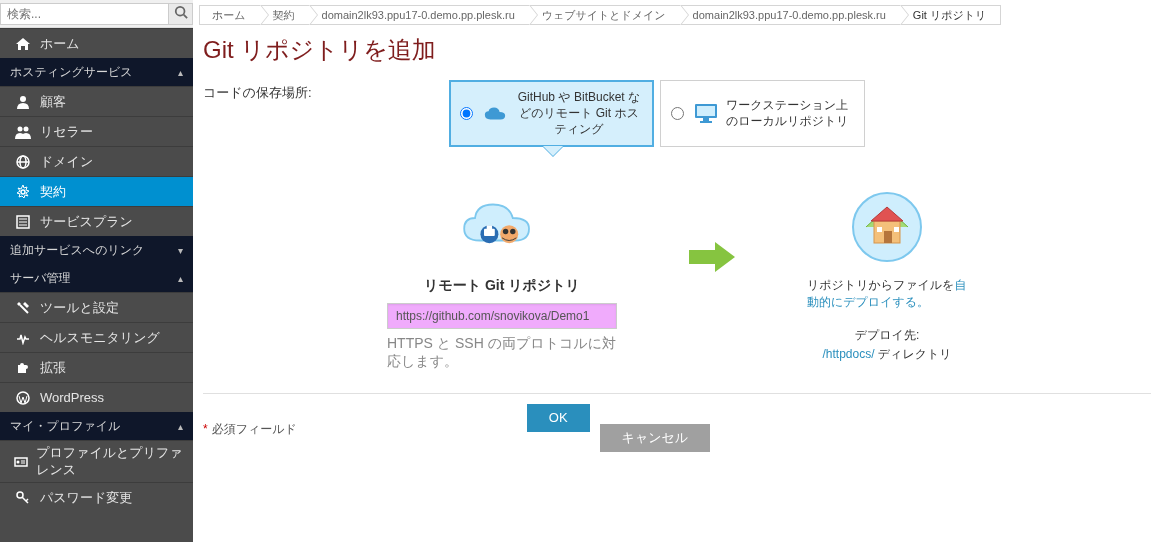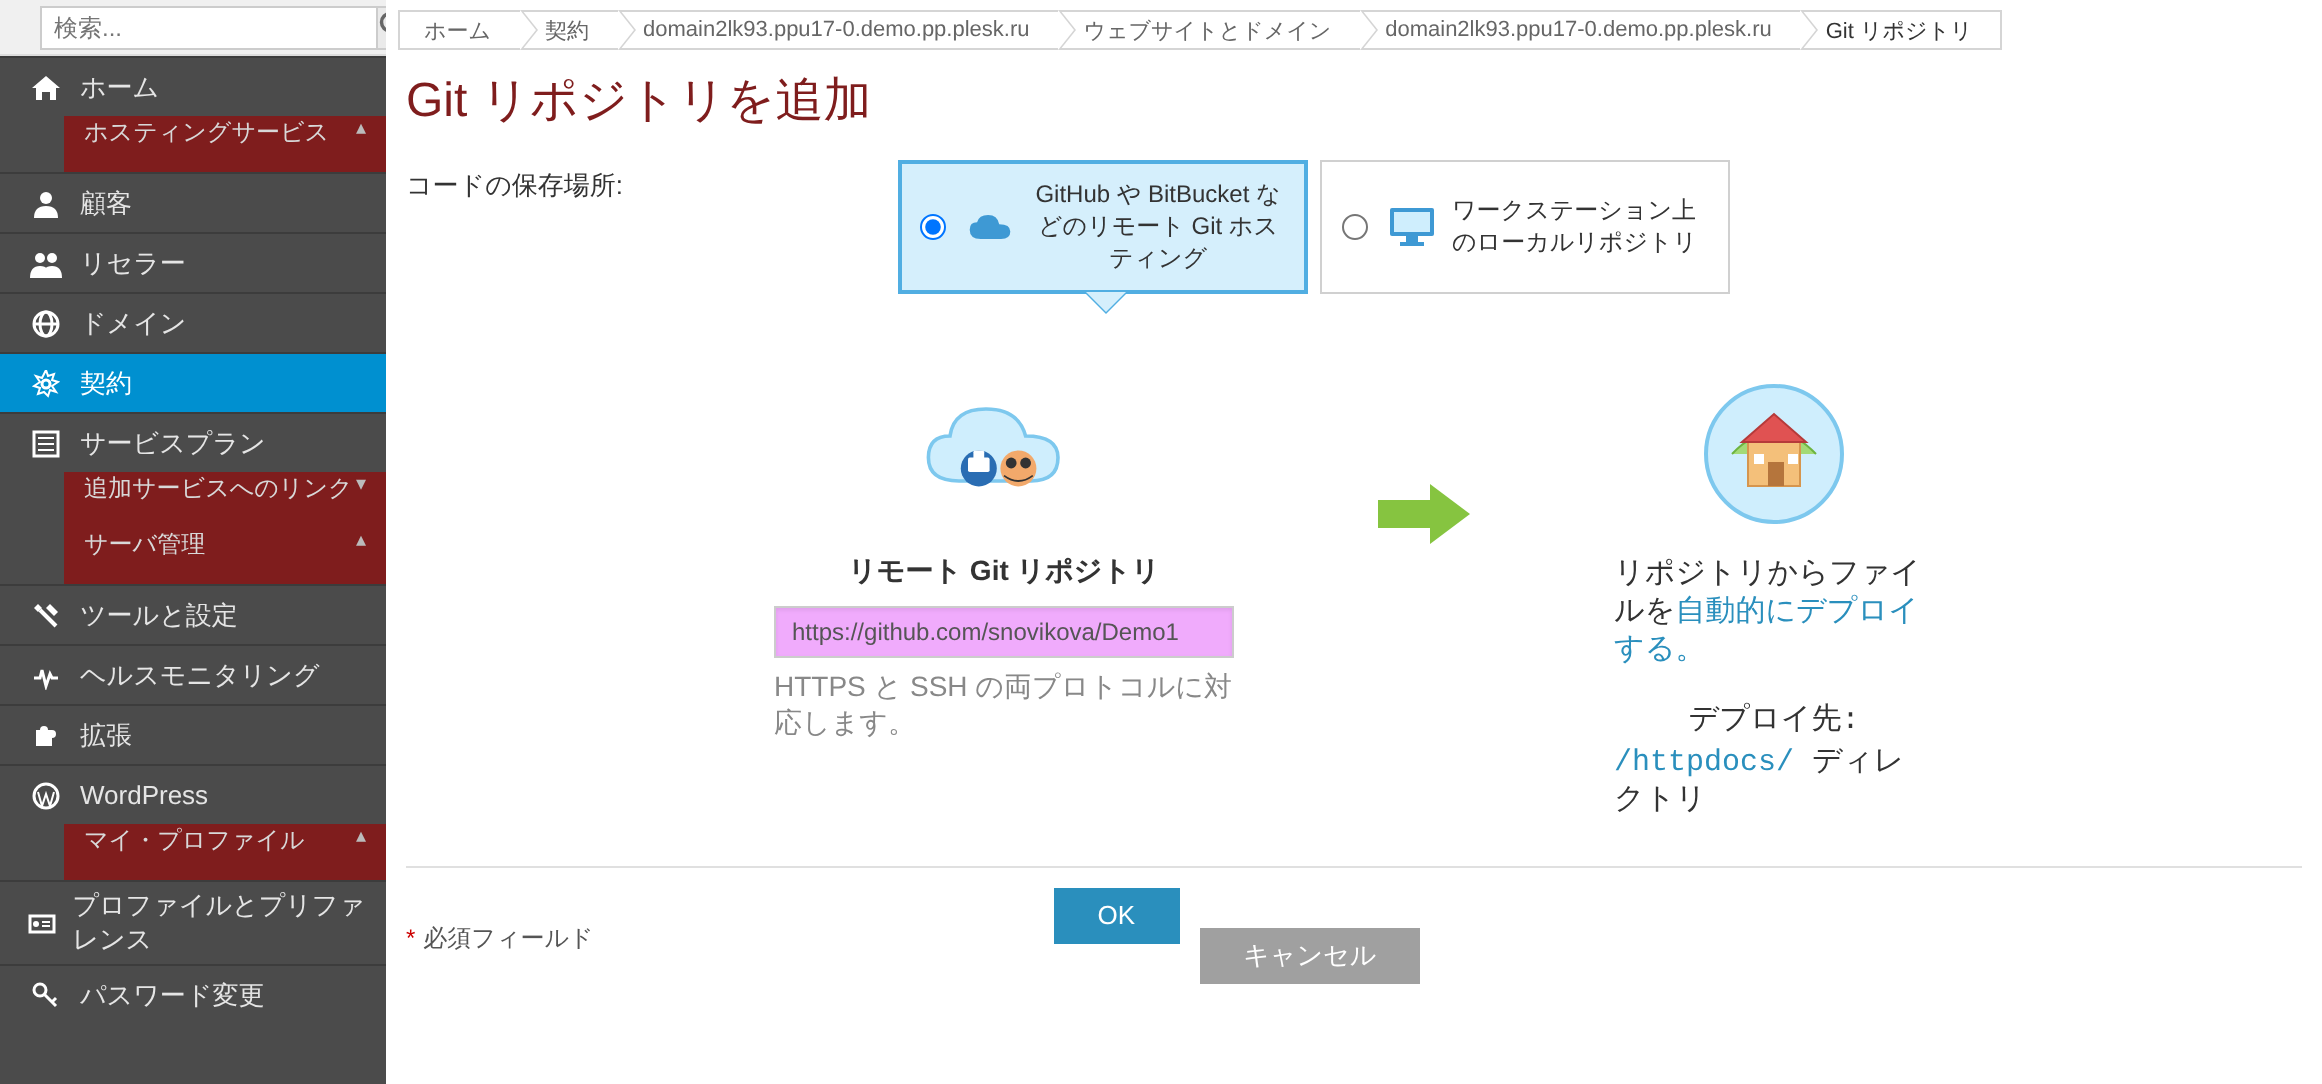--- a/index.html
+++ b/index.html
@@ -1,26 +1,26 @@
 <!DOCTYPE html>
 <html><head>
 <meta charset="utf-8">
 <style>
   * { box-sizing: border-box; margin: 0; padding: 0; }
   body { font-family: "Segoe UI", Arial, sans-serif; font-size: 13px; color: #333; background: #fff; }
   .layout { display: flex; width: 1161px; height: 542px; overflow: hidden; }
   .sidebar { width: 193px; background: #4b4b4b; color: #e5e5e5; display: flex; flex-direction: column; }
-  .search-row { background: #f0f0f0; height: 28px; display: flex; align-items: center; padding: 0 20px; border-bottom: 1px solid #ddd; }
+  .search-row { background: #f0f0f0; height: 28px; display: flex; align-items: center; padding: 0 0; border-bottom: 1px solid #ddd; }
   .search-input { flex: 1; height: 22px; border: 1px solid #ccc; padding: 0 6px; font-size: 12px; color: #888; background: #fff; }
   .search-btn { width: 26px; height: 22px; border: 1px solid #ccc; border-left: none; background: #eaeaea; display: flex; align-items: center; justify-content: center; cursor: pointer; }
   .nav-item { display: flex; align-items: center; height: 30px; padding: 0 10px; cursor: pointer; font-size: 13px; border-top: 1px solid #3c3c3c; }
   .nav-item.indent { padding-left: 14px; }
   .nav-item .icon { width: 18px; margin-right: 8px; display: flex; align-items: center; justify-content: center; }
   .nav-item.active { background: #0090d0; color: #fff; }
-  .nav-group { display: flex; height: 28px; padding: 0 10px; background: #7f1d1d; font-size: 12px; color: #d8d8d8; justify-content: space-between; cursor: pointer; margin-left: 32px; }
+  .nav-group { display: flex; align-items: center; height: 28px; padding: 0 10px; background: #0f172a; font-size: 12px; color: #d8d8d8; justify-content: space-between; cursor: pointer; }
   .nav-group .chev { font-size: 10px; color: #bbb; }
   .main { flex: 1; background: #fff; padding: 0 0 0 0; overflow: hidden; }
   .breadcrumb { display: flex; align-items: center; height: 26px; padding: 4px 6px 0 6px; font-size: 11px; color: #666; gap: 0; flex-wrap: wrap; }
   .bc { position: relative; background: #fff; border: 1px solid #d5d5d5; border-right: none; padding: 2px 14px 2px 12px; height: 20px; display: flex; align-items: center; cursor: pointer; }
   .bc::after { content: ""; position: absolute; right: -8px; top: -1px; width: 0; height: 0; border-top: 10px solid transparent; border-bottom: 10px solid transparent; border-left: 8px solid #fff; z-index: 2; }
   .bc::before { content: ""; position: absolute; right: -9px; top: -1px; width: 0; height: 0; border-top: 10px solid transparent; border-bottom: 10px solid transparent; border-left: 8px solid #d5d5d5; z-index: 1; }
   .bc:last-child { border-right: 1px solid #d5d5d5; color: #333; }
   .bc:last-child::after, .bc:last-child::before { display: none; }
   h1.page-title { font-size: 24px; font-weight: 300; color: #7f1d1d; padding: 8px 10px 14px 10px; }
   .content { padding: 0 10px; }
@@ -43,21 +43,21 @@
   .link { color: #2a8fbd; text-decoration: none; }
   .divider { border-top: 1px solid #e0e0e0; margin: 22px 0 12px 0; }
   .req-row { display: flex; align-items: center; gap: 20px; font-size: 12px; color: #555; }
   .req-star { color: #cc0000; margin-right: 4px; }
   .btns { display: flex; gap: 10px; margin-left: 210px; position: relative; top: -2px; }
   .btn { height: 28px; padding: 0 22px; font-size: 13px; color: #fff; border: none; cursor: pointer; }
   .btn.ok { background: #2a8fbd; }
   .btn.cancel { background: #a0a0a0; margin-top: 20px; }
   .your-site { text-align: left; width: 160px; }
   .your-site .diag-title { text-align: left; }
-  .your-site p { font-size: 15px; margin-bottom: 2px; font-family: Liberation Mono, monospace; }
+  .your-site p { font-size: 12px; margin-bottom: 2px; }
 </style>
 </head>
 <body>
 
 <div class="layout">
   <aside class="sidebar">
     <div class="search-row">
       <input class="search-input" placeholder="検索..." style="">
       <button class="search-btn">
         <span>

